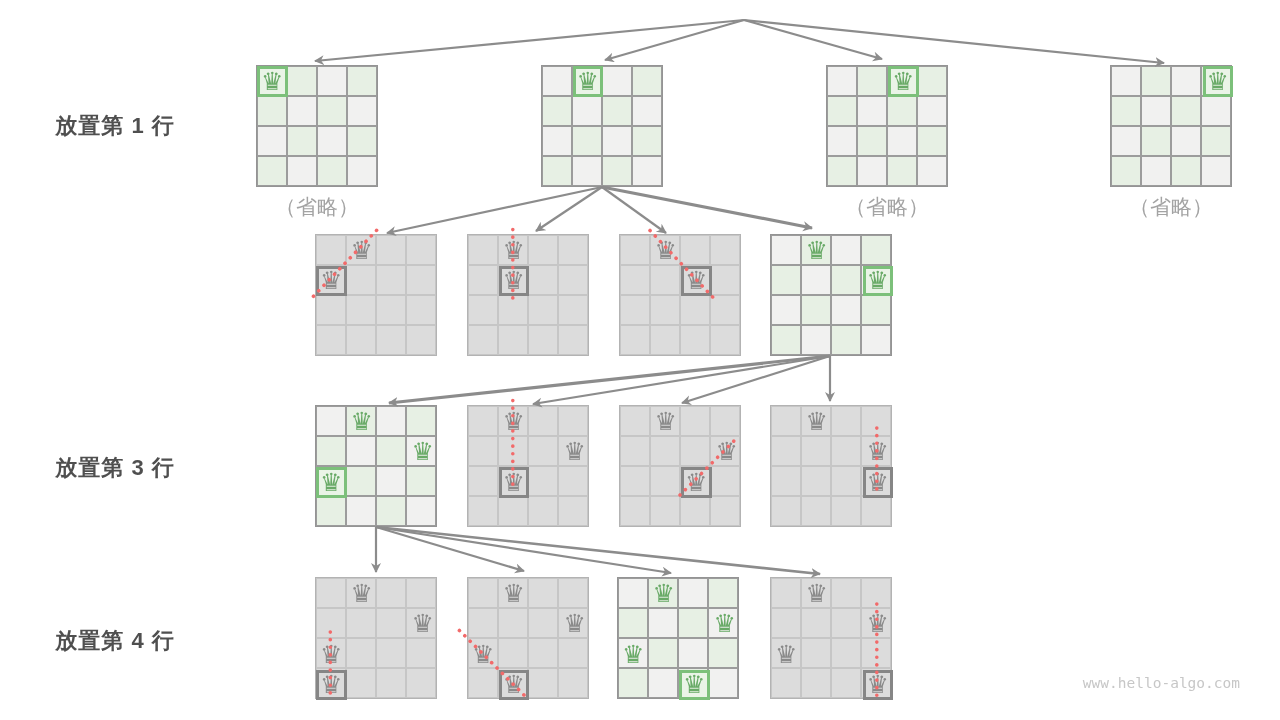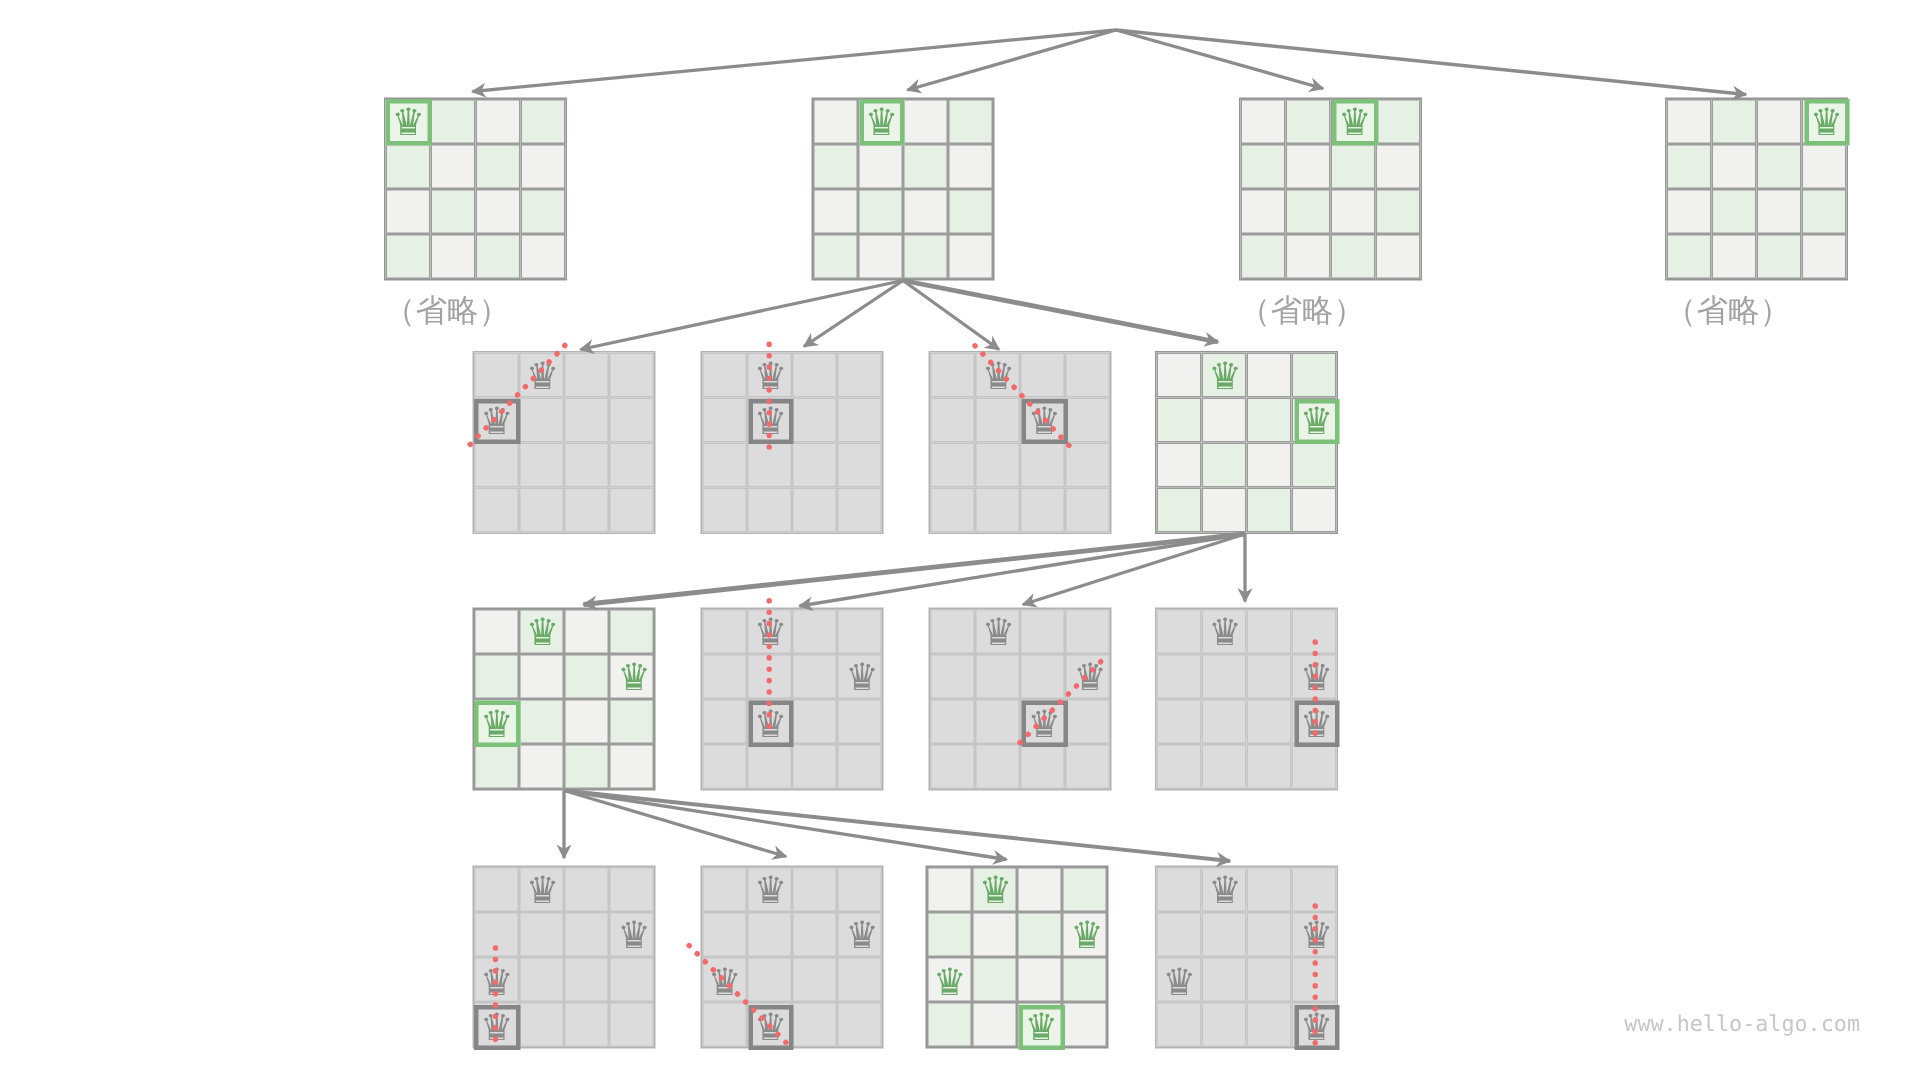--- a/index.html
+++ b/index.html
@@ -19,21 +19,21 @@
   .board.active .cell.g{background:#e7f0e4;}
   .board.pruned .cell{border:0.5px solid #c6c6c6;background:#dcdcdc;}
   .queen{position:absolute;width:30.5px;height:30.5px;display:flex;align-items:center;
          justify-content:center;font-family:"DejaVu Sans",sans-serif;font-size:25px;
          line-height:1;pointer-events:none;}
   .queen.qgreen{color:#69aa67;}
   .queen.qgray{color:#8a8a8a;}
   .qbox{position:absolute;width:30.5px;height:30.5px;box-sizing:border-box;}
   .qbox.bgreen{border:3.5px solid #7cc07a;background:#eaf4e7;}
   .qbox.bgray{border:3.5px solid #868686;}
-  .caption{position:absolute;width:122px;text-align:left;font-size:21px;color:#a3a3a3;}
+  .caption{position:absolute;width:122px;text-align:center;font-size:21px;color:#a3a3a3;}
   
   .overlay{position:absolute;left:0;top:0;width:1280px;height:720px;pointer-events:none;z-index:5;}
   .watermark{position:absolute;right:40px;top:675px;font-family:"DejaVu Sans Mono",monospace;
              font-size:14.5px;color:#c7c7c7;}
 </style>
 </head>
 <body>
 
 <div class="stage">
   <svg class="overlay" id="overlay" viewBox="0 0 1280 720" xmlns="http://www.w3.org/2000/svg">
@@ -62,20 +62,23 @@
       <line x1="512.8" y1="229.5" x2="512.8" y2="301.5" stroke="#f26a6a" stroke-width="3.6" stroke-linecap="round" stroke-dasharray="0.1 7.5"></line>
       <line x1="650" y1="230.5" x2="713.6" y2="298" stroke="#f26a6a" stroke-width="3.6" stroke-linecap="round" stroke-dasharray="0.1 7.5"></line>
       <line x1="512.8" y1="400.5" x2="512.8" y2="486" stroke="#f26a6a" stroke-width="3.6" stroke-linecap="round" stroke-dasharray="0.1 7.5"></line>
       <line x1="680" y1="495" x2="736.4" y2="438.5" stroke="#f26a6a" stroke-width="3.6" stroke-linecap="round" stroke-dasharray="0.1 7.5"></line>
       <line x1="876.8" y1="428" x2="876.8" y2="492" stroke="#f26a6a" stroke-width="3.6" stroke-linecap="round" stroke-dasharray="0.1 7.5"></line>
       <line x1="330.3" y1="632" x2="330.3" y2="697" stroke="#f26a6a" stroke-width="3.6" stroke-linecap="round" stroke-dasharray="0.1 7.5"></line>
       <line x1="459.4" y1="630.4" x2="526.5" y2="697.5" stroke="#f26a6a" stroke-width="3.6" stroke-linecap="round" stroke-dasharray="0.1 7.5"></line>
       <line x1="876.8" y1="604" x2="876.8" y2="698" stroke="#f26a6a" stroke-width="3.6" stroke-linecap="round" stroke-dasharray="0.1 7.5"></line>
     </svg>
 
+  <div class="row-label rl1">放置第 1 行</div>
+  <div class="row-label rl3">放置第 3 行</div>
+  <div class="row-label rl4">放置第 4 行</div>
 
   <div id="boards">
       <div class="board active" style="left: 256px; top: 65px;">
         <div class="cell"></div>
         <div class="cell g"></div>
         <div class="cell"></div>
         <div class="cell g"></div>
         <div class="cell g"></div>
         <div class="cell"></div>
         <div class="cell g"></div>

